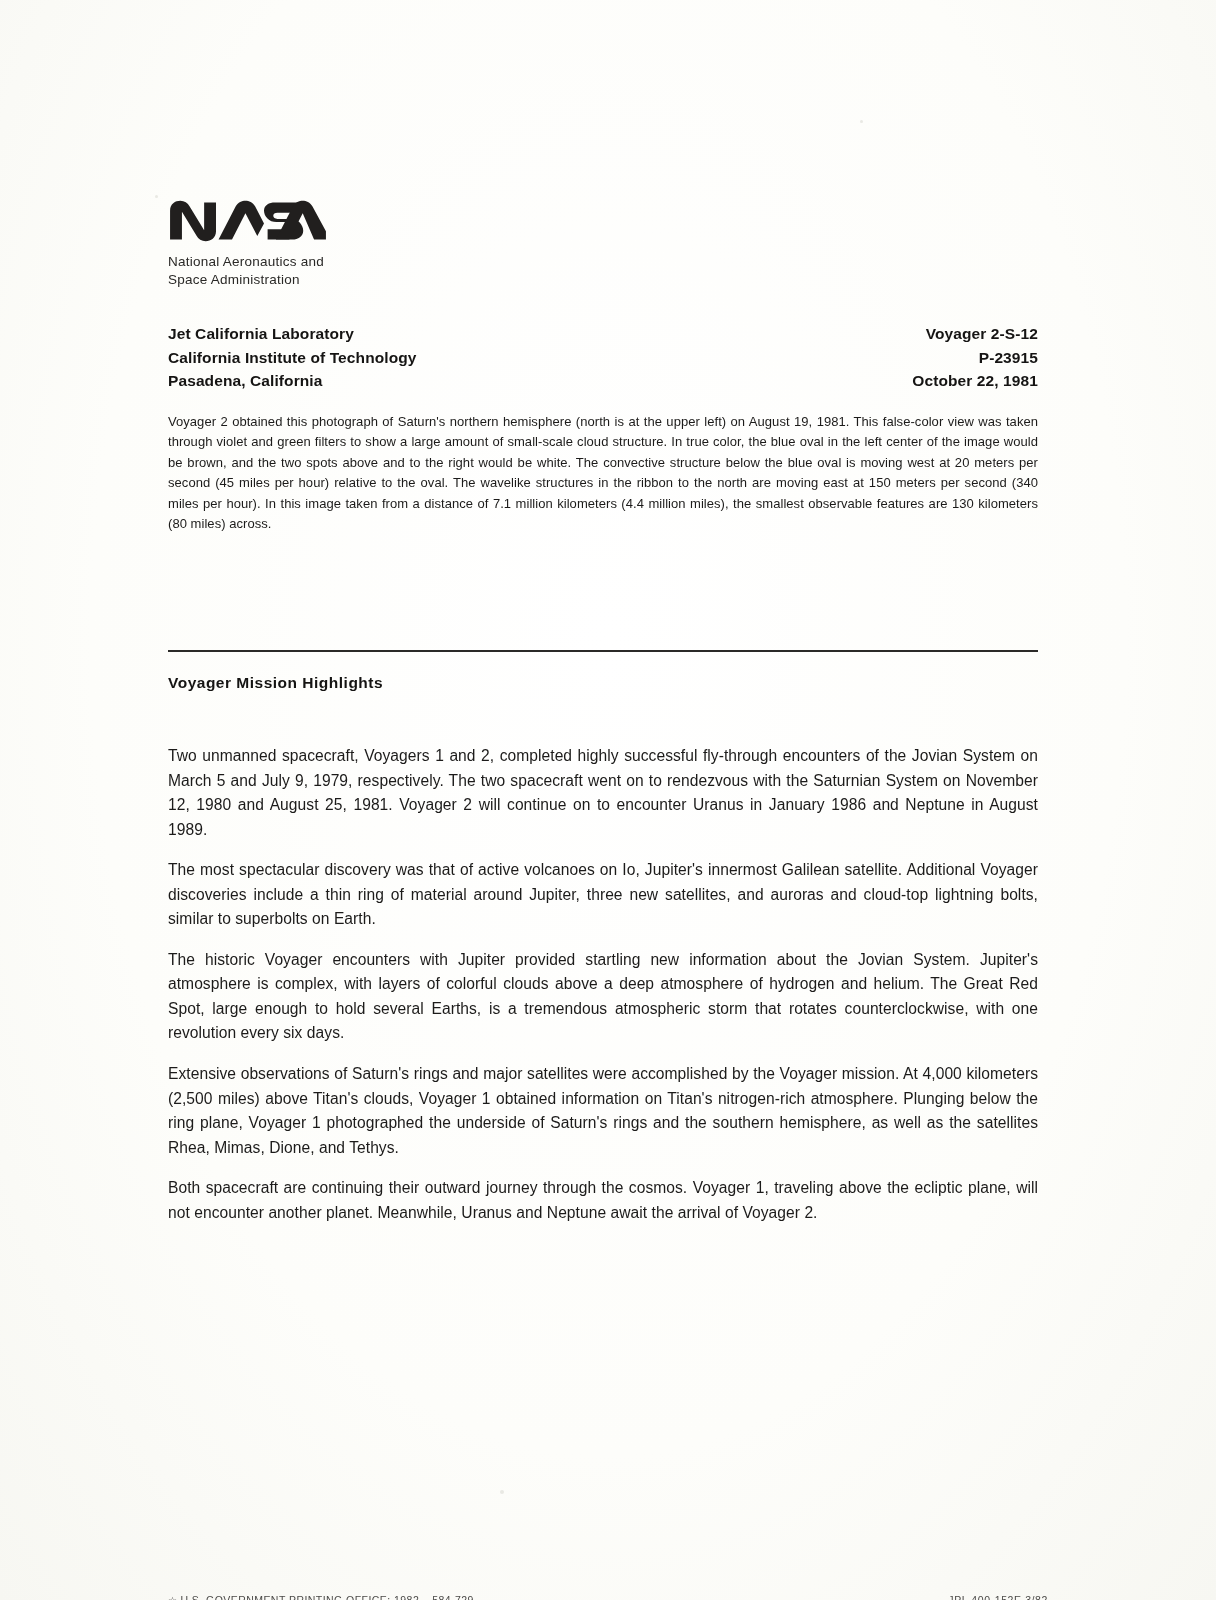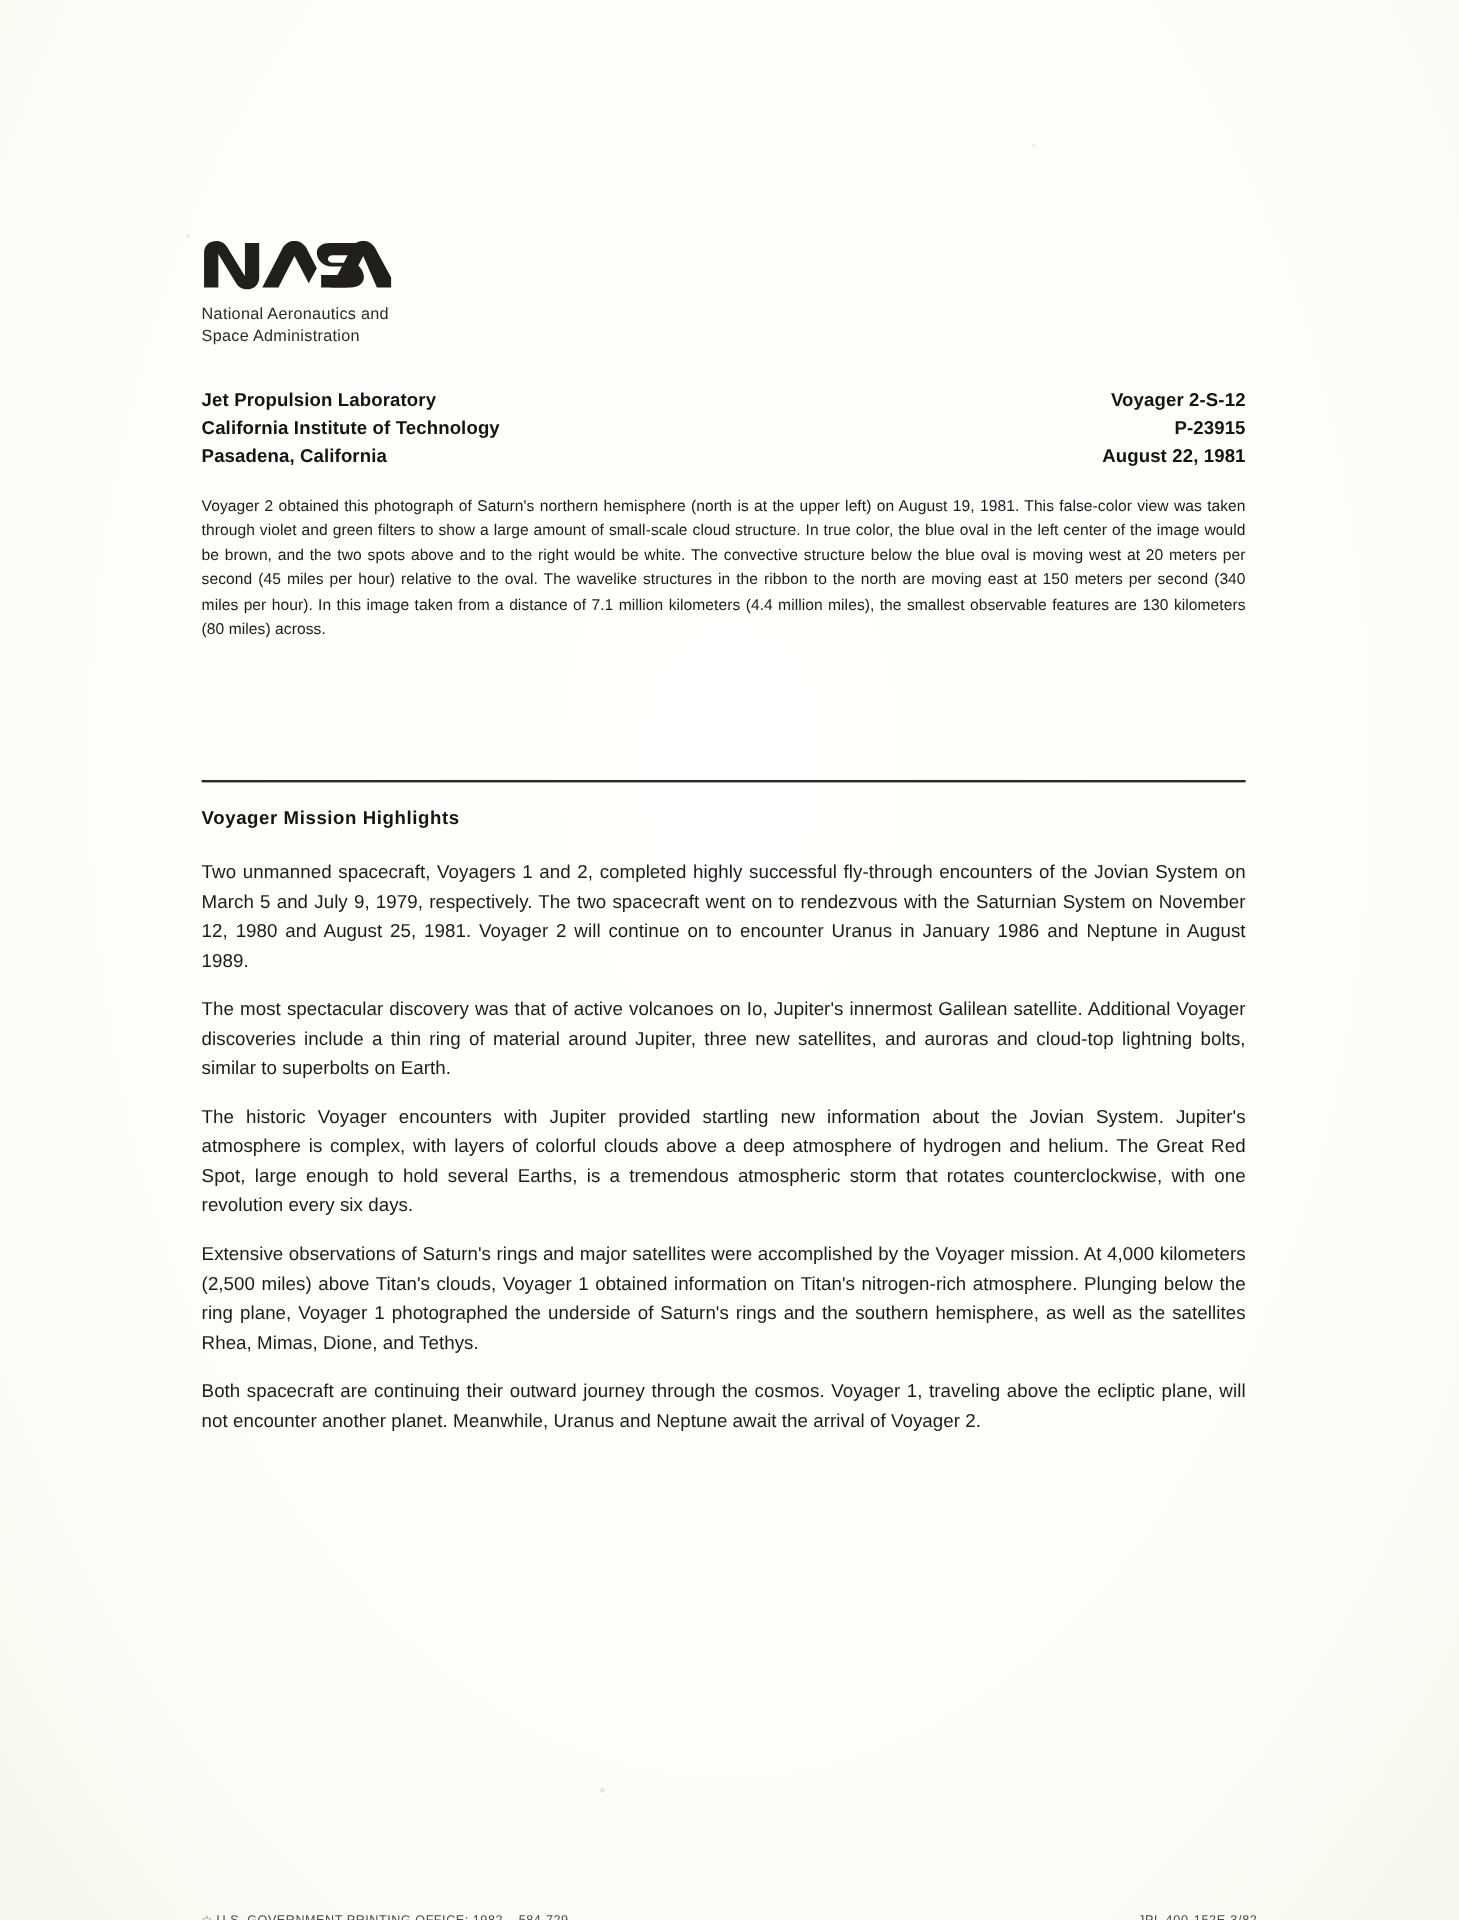--- a/index.html
+++ b/index.html
@@ -103,21 +103,21 @@
     width: 870px;
     font-size: 15.5px;
     font-weight: bold;
     letter-spacing: 0.5px;
     color: #151413;
   }
 
   .body-block {
     position: absolute;
     left: 168px;
-    top: 716px;
+    top: 744px;
     width: 870px;
   }
   .body-block p {
     margin: 0 0 16px 0;
     font-size: 15.6px;
     line-height: 1.575;
     text-align: justify;
     color: #1c1b1a;
     letter-spacing: 0.05px;
   }
@@ -175,28 +175,28 @@
       <path d="M418 152 L484 24 C494 8 508 2 522 2 C536 2 550 8 560 24 L612 120 L612 152 L566 152 L522 50 L470 152 Z"></path>
     </svg>
     <div class="agency-lines">
       <div>National Aeronautics and</div>
       <div>Space Administration</div>
     </div>
   </div>
 
   <div class="header-row">
     <div class="addr-col">
-      <div>Jet Propulsion Laboratory</div>
+      <div>Jet California Laboratory</div>
       <div>California Institute of Technology</div>
       <div>Pasadena, California</div>
     </div>
     <div class="id-col">
       <div>Voyager 2-S-12</div>
       <div>P-23915</div>
-      <div>August 22, 1981</div>
+      <div>October 22, 1981</div>
     </div>
   </div>
 
   <div class="caption">Voyager 2 obtained this photograph of Saturn's northern hemisphere (north is at the upper left) on August 19, 1981. This false-color view was taken through violet and green filters to show a large amount of small-scale cloud structure. In true color, the blue oval in the left center of the image would be brown, and the two spots above and to the right would be white. The convective structure below the blue oval is moving west at 20 meters per second (45 miles per hour) relative to the oval. The wavelike structures in the ribbon to the north are moving east at 150 meters per second (340 miles per hour). In this image taken from a distance of 7.1 million kilometers (4.4 million miles), the smallest observable features are 130 kilometers (80 miles) across.</div>
 
   <div class="divider"></div>
 
   <div class="section-title">Voyager Mission Highlights</div>
 
   <div class="body-block">

